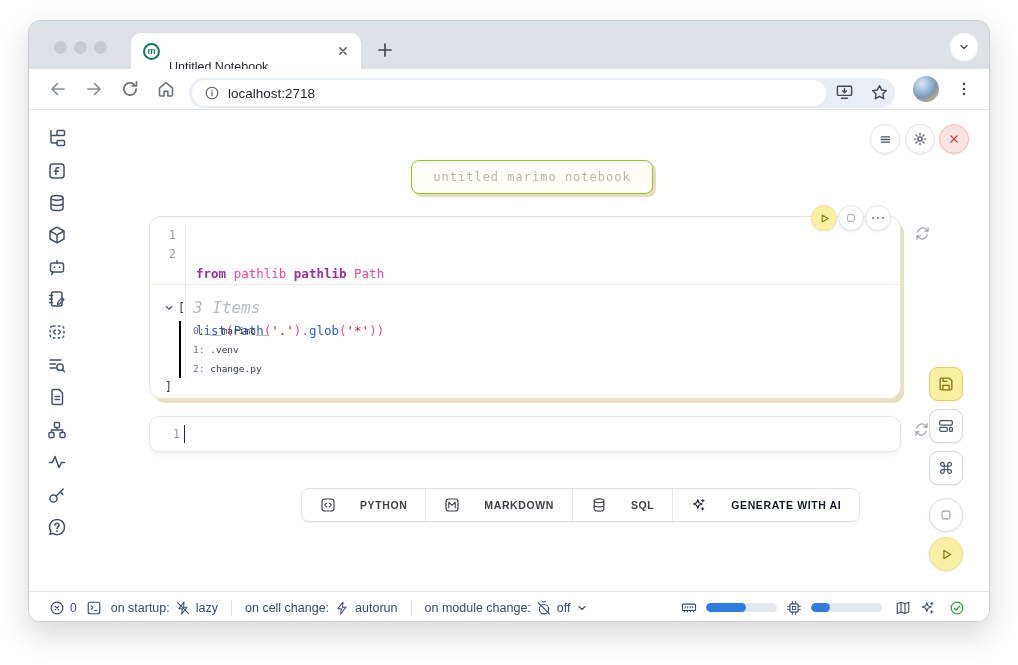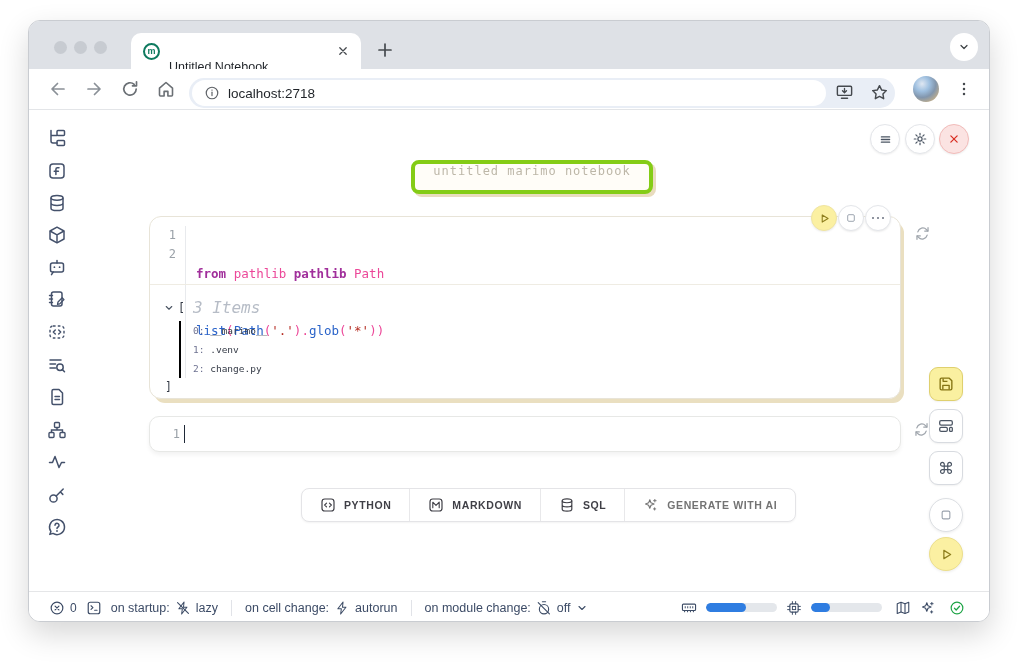--- a/index.html
+++ b/index.html
@@ -29,21 +29,21 @@
   .avatar { position:absolute; left:884px; top:55px; width:26px; height:26px; border-radius:50%;
     background:radial-gradient(circle at 35% 30%, #dfe7f2 0%, #9fc0e0 30%, #8296ad 55%, #b9ab90 78%, #8d9aae 100%); }
 
   
   .content { position:absolute; left:0; top:89px; width:100%; height:481px; background:#ffffff; }
   .side-ic { position:absolute; left:18px; width:20px; height:20px; color:#44516b; }
 
   .circle-btn { position:absolute; width:30px; height:30px; border-radius:50%; background:#fff; border:1px solid #e4e6ea; box-shadow:0 1px 2px rgba(0,0,0,.07); display:flex; align-items:center; justify-content:center; color:#4b5563; }
   .circle-btn.danger { background:#fbe3e2; border-color:#f2bcba; color:#d93025; }
 
-  .title-pill { position:absolute; left:382px; top:139px; width:242px; height:34px; background:#fffdf8; border:4px solid #84cc16; border-radius:8px; box-shadow:3px 3px 0 0 #e9dcbe; display:flex; align-items:flex-start; justify-content:center; }
+  .title-pill { position:absolute; left:382px; top:139px; width:242px; height:34px; background:#fffdf8; border:1px solid #84cc16; border-radius:8px; box-shadow:3px 3px 0 0 #e9dcbe; display:flex; align-items:center; justify-content:center; }
   .title-pill span { font-family:"DejaVu Sans Mono", monospace; font-size:12px; letter-spacing:1px; color:#bdb7a8; }
 
   
   .cell1 { position:absolute; left:120px; top:195px; width:752px; height:183px; background:#fff; border:1px solid #e8e4d8; border-radius:12px; box-shadow:4px 5px 0 -1px #eadfc0; }
   .cell-code { display:flex; padding-top:9px; }
   .gutter { width:36px; text-align:right; padding-right:9px; border-right:1px solid #e8eaed; font-family:"DejaVu Sans Mono", monospace; font-size:12px; color:#9aa1a8; line-height:19px; }
   .codebox { padding-left:10px; font-family:"DejaVu Sans Mono", monospace; font-size:12.5px; line-height:19px; color:#1b1f24; white-space:pre; }
   .tok-kw { color:#a12f9b; font-weight:bold; }
   .tok-fn { color:#2a63c9; }
   .tok-str { color:#b52e24; }
@@ -72,24 +72,24 @@
 
   
   .rbtn { position:absolute; left:900px; width:34px; height:34px; border-radius:9px; background:#fff; border:1px solid #d8dbe0; box-shadow:0 1px 2px rgba(0,0,0,.06); display:flex; align-items:center; justify-content:center; color:#4b5563; }
   .rbtn.save { background:#faf0a0; border-color:#dfd06e; color:#857413; }
   .rcircle { position:absolute; left:900px; width:34px; height:34px; border-radius:50%; background:#fff; border:1px solid #dcdfe3; box-shadow:0 1px 3px rgba(0,0,0,.08); display:flex; align-items:center; justify-content:center; color:#9aa2ad; }
   .rcircle.runall { background:#fbf0a2; border-color:#ecdf8c; color:#8f7f1f; }
   .cmd-glyph { font-size:16px; color:#4b5563; }
 
   
   .addgroup { position:absolute; left:272px; top:467px; height:34px; display:flex; background:#fff; border:1px solid #e4e4e7; border-radius:8px; box-shadow:0 1px 2px rgba(0,0,0,.05); overflow:hidden; }
-  .addseg { display:flex; align-items:center; gap:8px; padding:0 18px; border-right:1px solid #e8e8ea; color:#3f3f46; }
+  .addseg { display:flex; align-items:center; gap:24px; padding:0 18px; border-right:1px solid #e8e8ea; color:#3f3f46; }
   .addseg:last-child { border-right:none; }
   .addseg .lbl { font-size:10.5px; font-weight:bold; letter-spacing:.6px; }
-  .addseg.muted { color:#737373;text-align:center; }
+  .addseg.muted { color:#0f172a;text-align:center; }
   .addseg .seg-ic { width:16px; height:16px; }
 
   
   .statusbar { position:absolute; left:0; top:570px; width:100%; height:32px; background:#fff; border-top:1px solid #e5e6e8; display:flex; align-items:center; font-size:12.5px; color:#3c4b66; }
   .sb-left { display:flex; align-items:center; gap:9px; padding-left:20px; flex:1; }
   .sb-right { display:flex; align-items:center; gap:9px; padding-right:24px; }
   .sb-ic { width:16px; height:16px; color:#3d4c66; flex:none; }
   .sb-div { width:1px; height:16px; background:#e1e3e8; margin:0 4px; }
   .sb-group { display:flex; align-items:center; gap:5px; }
   .track { width:71px; height:9px; border-radius:5px; background:#e4e7eb; overflow:hidden; }

